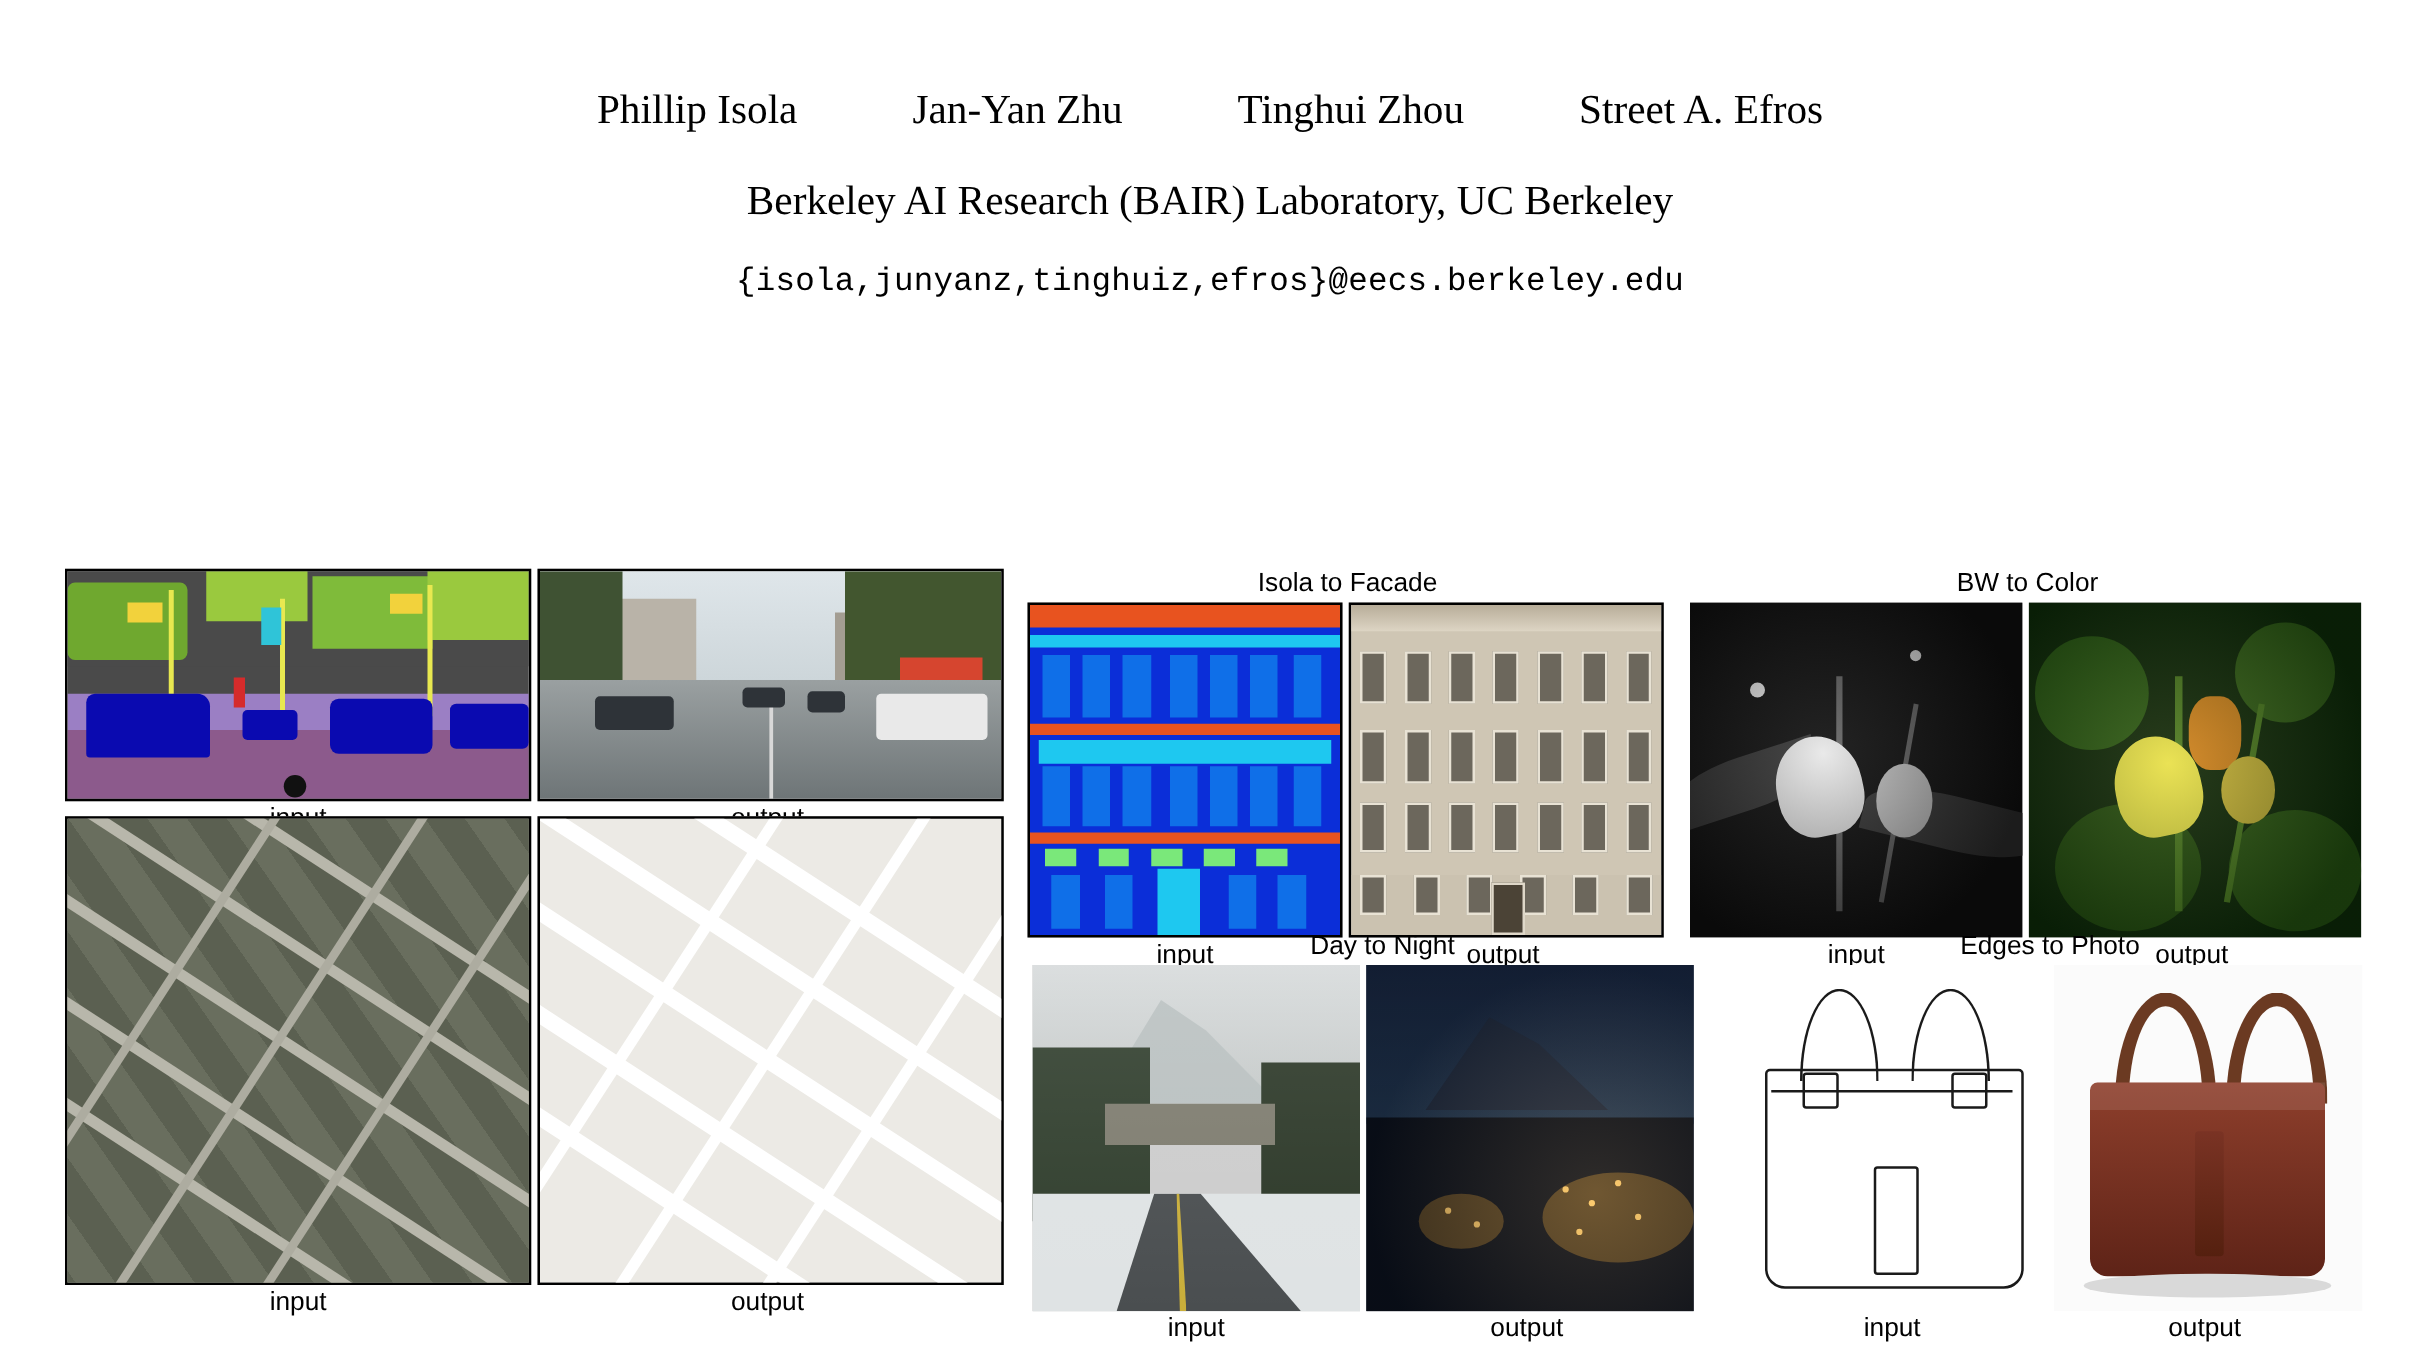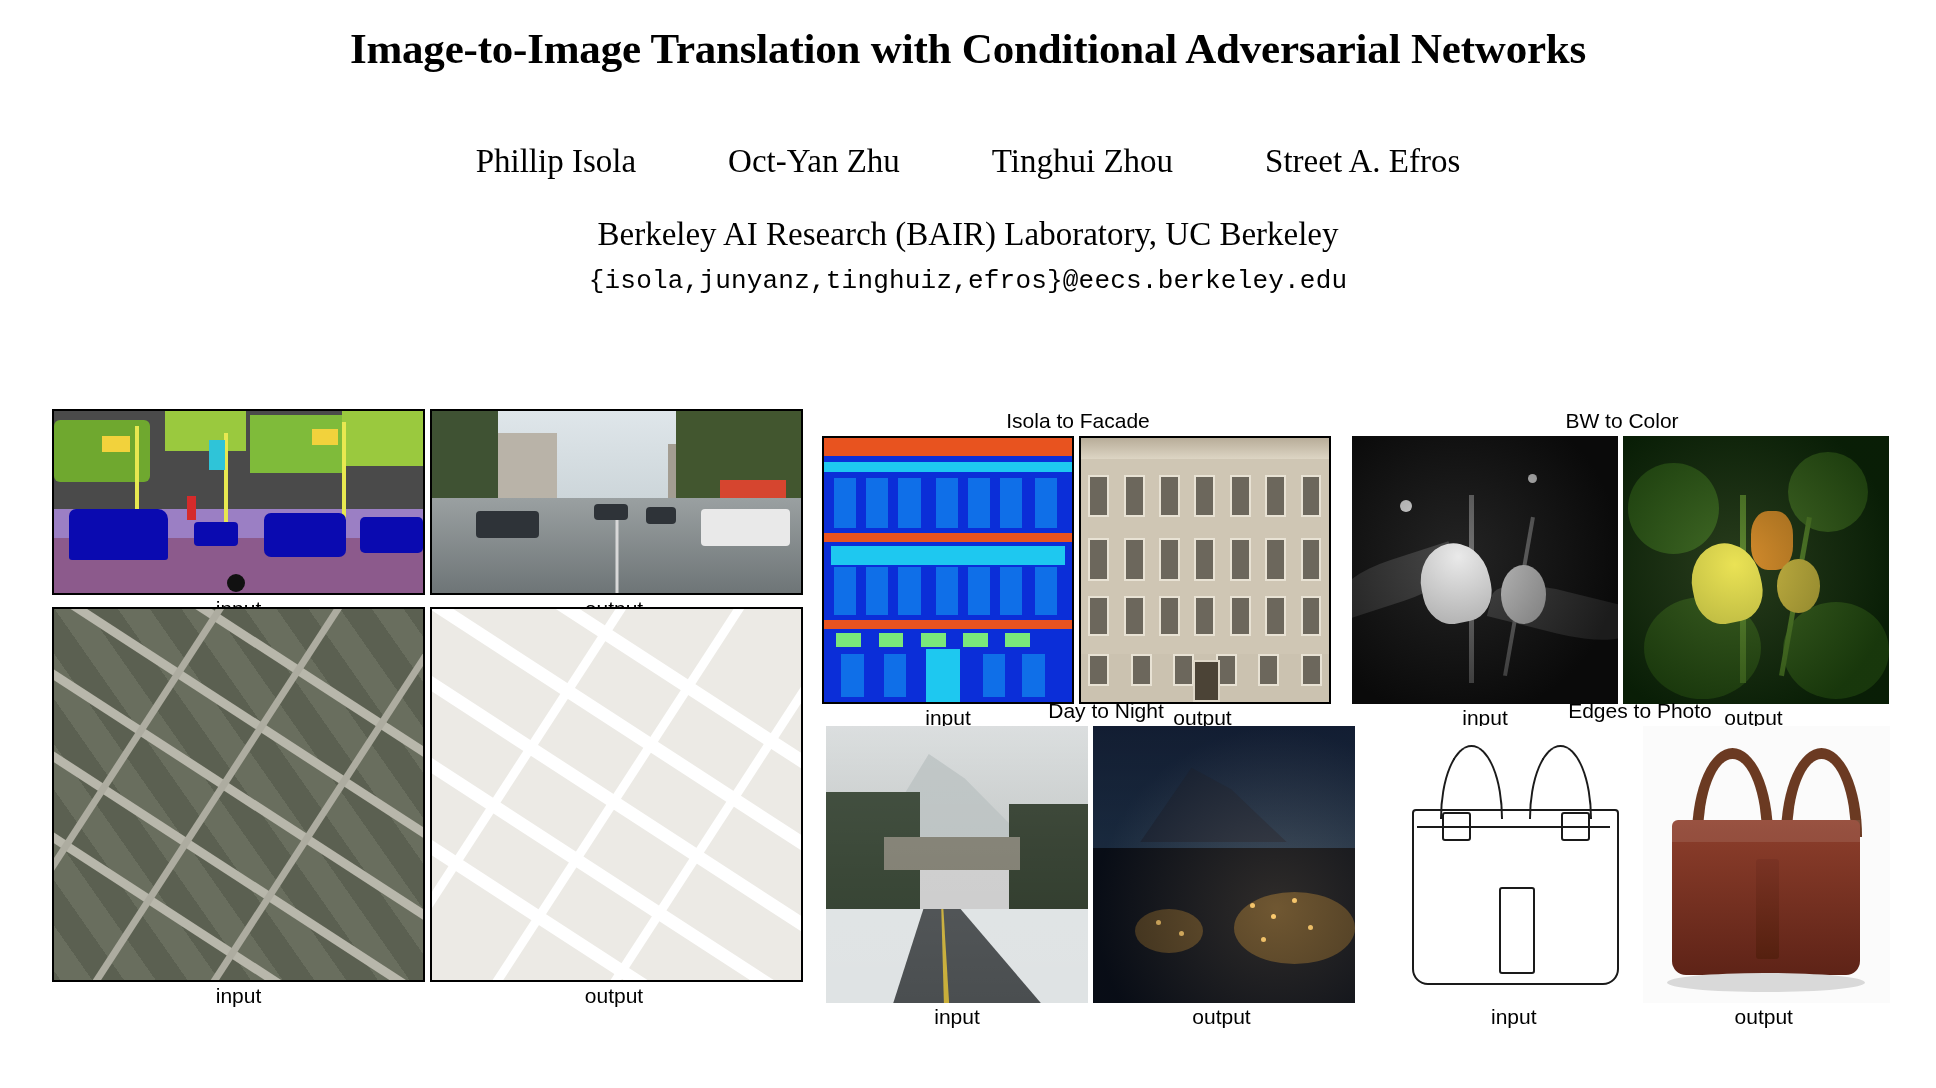--- a/index.html
+++ b/index.html
@@ -44,21 +44,21 @@
   .affiliation {
     text-align: center;
     font-size: 33px;
     margin-top: 36px;
   }
 
   .emails {
     text-align: center;
     font-family: "Liberation Mono", monospace;
     font-size: 26px;
-    margin-top: 13px;
+    margin-top: 30px;
     letter-spacing: 0.2px;
   }
 
   
   .figures {
     position: absolute;
     top: 385px;
     left: 0;
     width: 1936px;
     height: 700px;
@@ -215,25 +215,24 @@
   .hb-handle { position:absolute; border:11px solid #6b3a22; border-bottom:none;
                border-radius:50% 50% 0 0 / 100% 100% 0 0; background:transparent; }
   .hb-shadow { position:absolute; left:10%; bottom:4%; width:80%; height:7%;
                background:#d9d9d9; border-radius:50%; }
 </style>
 </head>
 <body>
 
 <div class="page">
 
-  <div class="title">Image-to-Image Translation with Conditional Adversarial Networks</div>
 
   <div class="authors">
     <span class="author">Phillip Isola</span>
-    <span class="author">Oct-Yan Zhu</span>
+    <span class="author">Jan-Yan Zhu</span>
     <span class="author">Tinghui Zhou</span>
     <span class="author">Street A. Efros</span>
   </div>
 
   <div class="affiliation">Berkeley AI Research (BAIR) Laboratory, UC Berkeley</div>
   <div class="emails">{isola,junyanz,tinghuiz,efros}@eecs.berkeley.edu</div>
 
   <div class="figures">
 
     <div class="panel" style="left:52px; top:0px; width:752px;">

